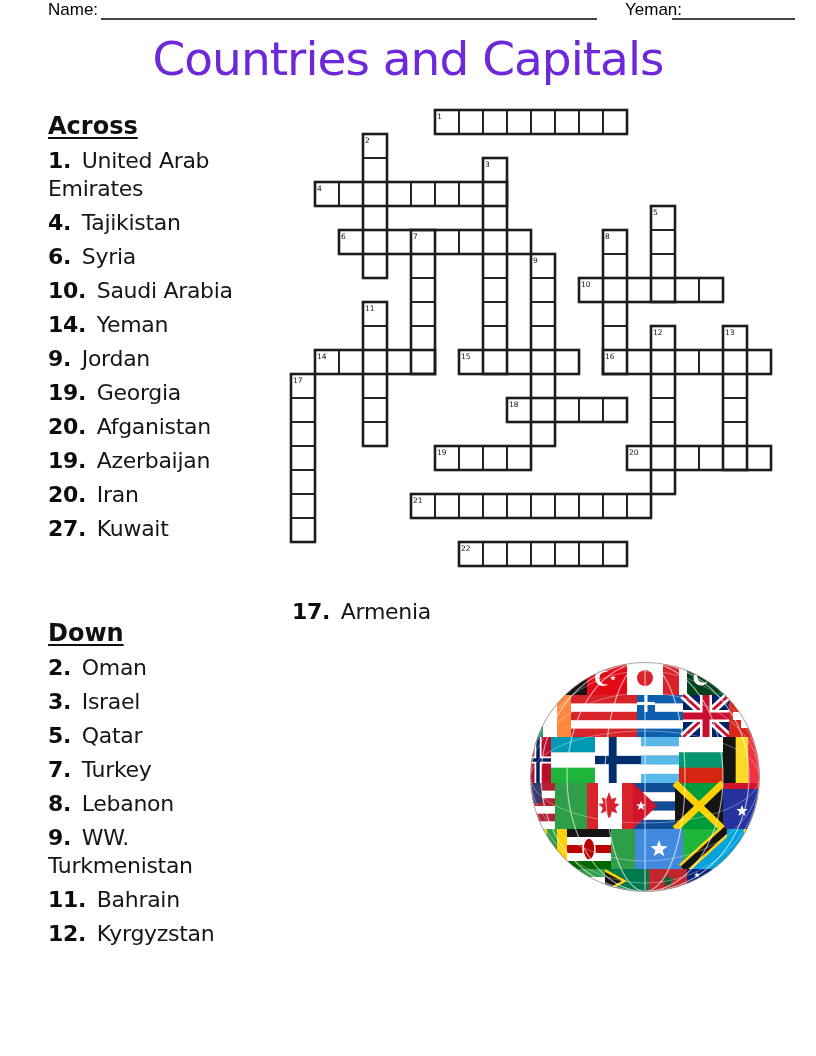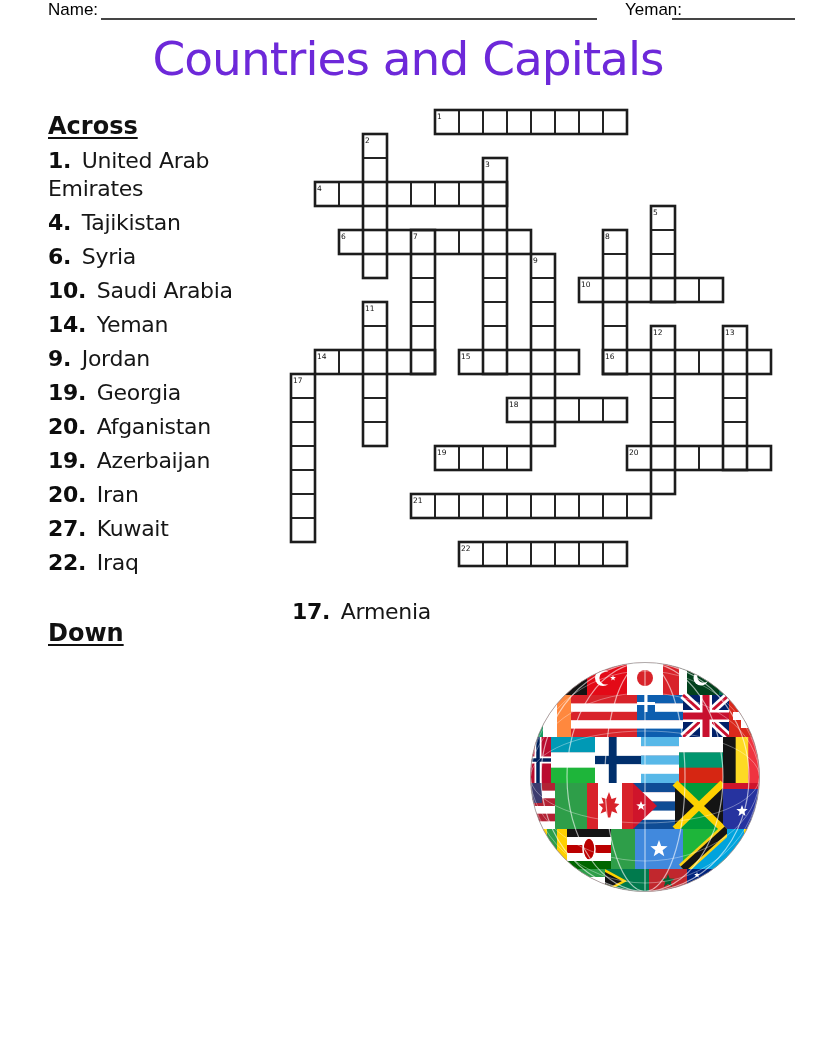--- a/index.html
+++ b/index.html
@@ -387,26 +387,35 @@
         <p class="clue"><b>4.</b> Tajikistan</p>
         <p class="clue"><b>6.</b> Syria</p>
         <p class="clue"><b>10.</b> Saudi Arabia</p>
         <p class="clue"><b>14.</b> Yeman</p>
         <p class="clue"><b>9.</b> Jordan</p>
         <p class="clue"><b>19.</b> Georgia</p>
         <p class="clue"><b>20.</b> Afganistan</p>
         <p class="clue"><b>19.</b> Azerbaijan</p>
         <p class="clue"><b>20.</b> Iran</p>
         <p class="clue"><b>27.</b> Kuwait</p>
-        <p class="clue"><b>22.</b> Iraq</p>
       </div>
   </div>
 
   <div class="clues" id="down-clues">
     <div class="clue-heading">Down</div>
+    <div id="down-items">
+        <p class="clue"><b>2.</b> Oman</p>
+        <p class="clue"><b>3.</b> Israel</p>
+        <p class="clue"><b>5.</b> Qatar</p>
+        <p class="clue"><b>7.</b> Turkey</p>
+        <p class="clue"><b>8.</b> Lebanon</p>
+        <p class="clue"><b>9.</b> WW. Turkmenistan</p>
+        <p class="clue"><b>11.</b> Bahrain</p>
+        <p class="clue"><b>12.</b> Kyrgyzstan</p>
+      </div>
   </div>
 
   <div class="clues" id="down-clues-col2">
     <div id="down2-items">
         <p class="clue"><b>17.</b> Armenia</p>
       </div>
   </div>
 
   <svg id="globe" viewBox="0 0 232 232" xmlns="http://www.w3.org/2000/svg">
       <defs>

